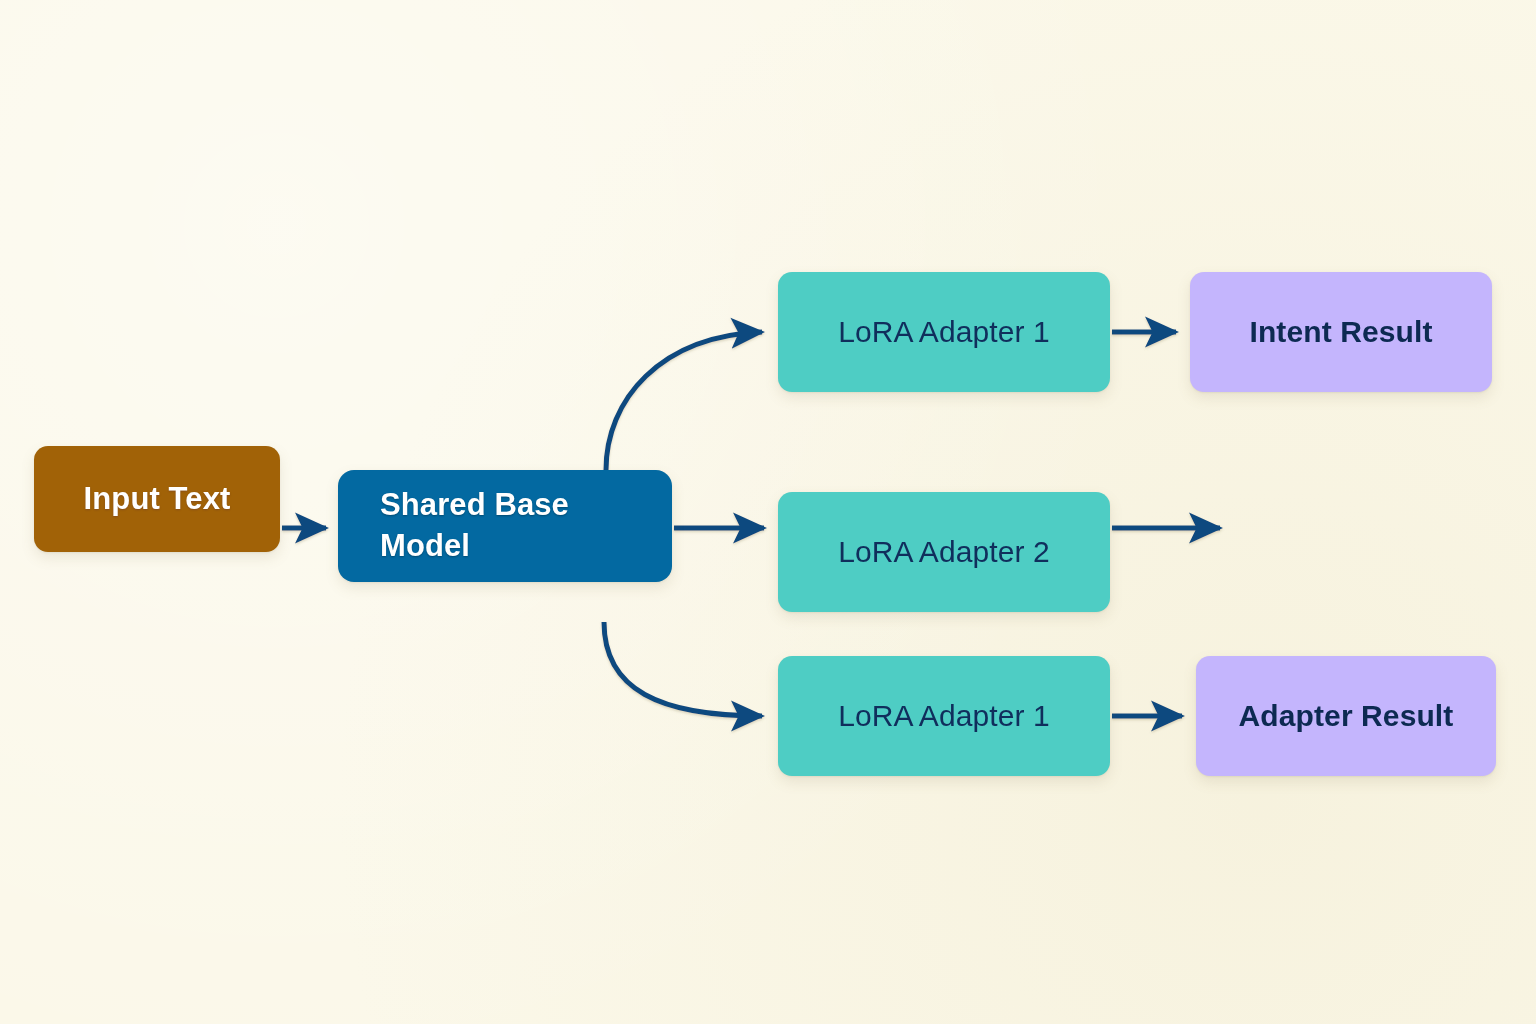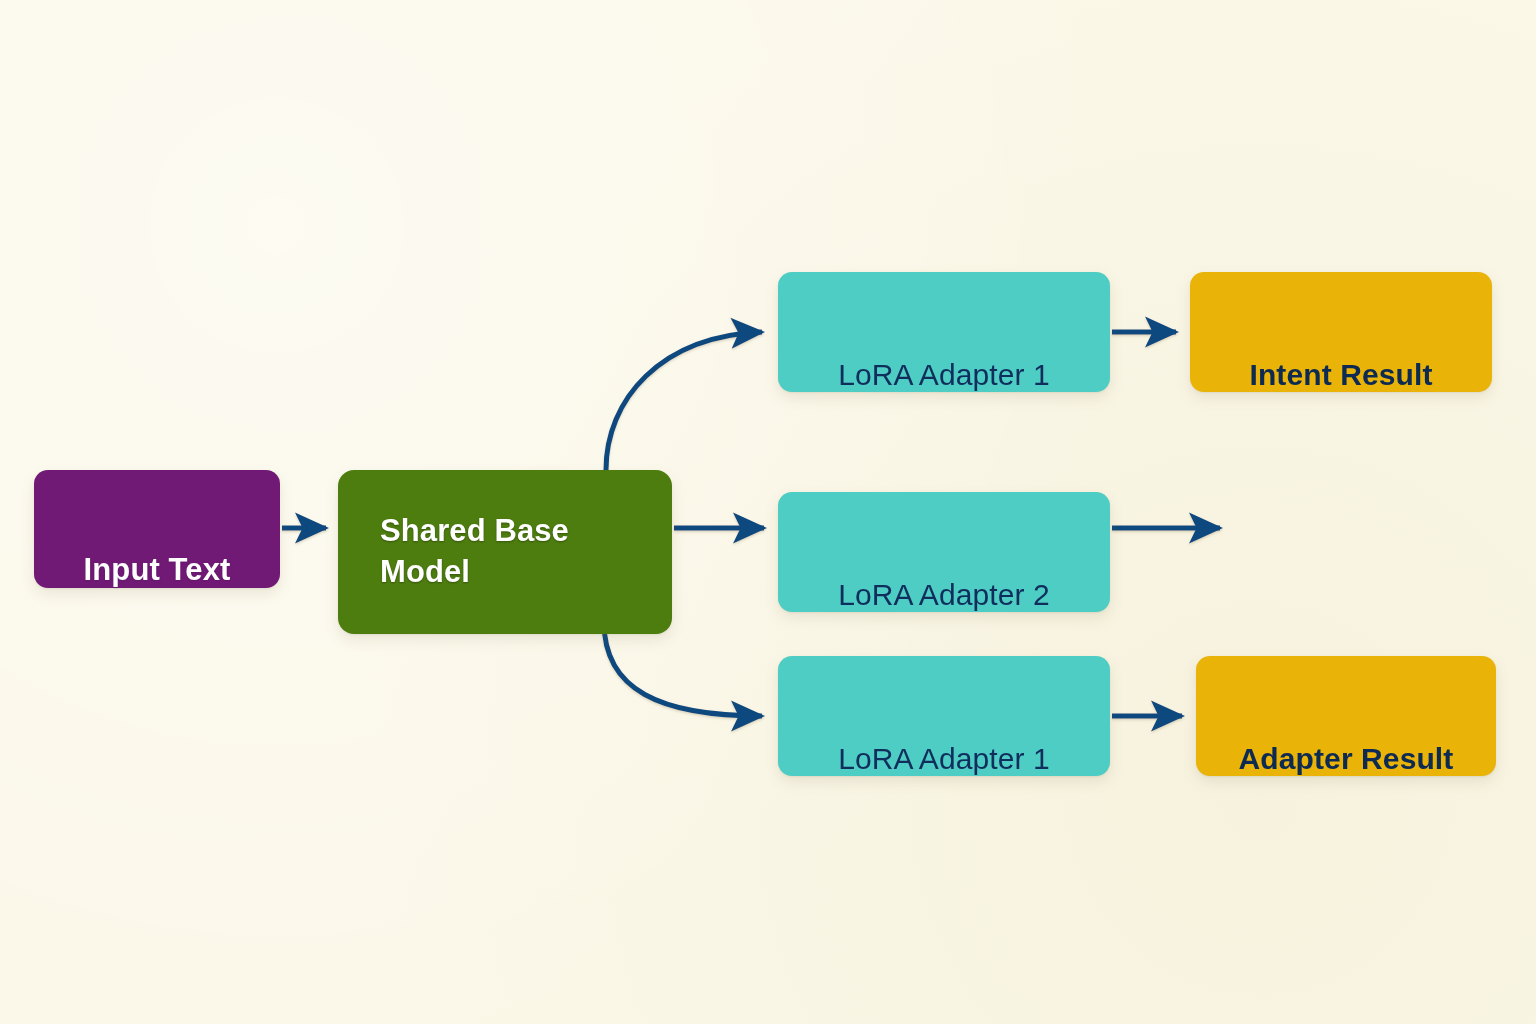--- a/index.html
+++ b/index.html
@@ -42,38 +42,38 @@
     align-items: center;
     border-radius: 14px;
     z-index: 3;
     box-shadow: 0 6px 14px rgba(120,110,70,0.13), 0 1px 2px rgba(120,110,70,0.10);
   }
   .node-label {
     display: block;
     width: 100%;
     letter-spacing: 0.1px;
   }
-  .node.center { justify-content: center; align-items: flex-end; }
+  .node.center { justify-content: center; }
   .node.center .node-label { text-align: center; }
   .node.leftal { justify-content: flex-start; }
   .node.leftal .node-label { text-align: left; }
 
   .n-input {
-    left: 34px;  top: 470px;  width: 246px;  height: 118px;
-    background: #701a75;
+    left: 34px;  top: 446px;  width: 246px;  height: 106px;
+    background: #a16207;
   }
   .n-input .node-label {
     color: #FFFFFF;
     font-size: 31px;
     font-weight: 600;
     text-shadow: 0 1px 2px rgba(60,20,90,0.25);
   }
   .n-base {
-    left: 338px; top: 470px; width: 334px; height: 164px;
-    background: #4d7c0f;
+    left: 338px; top: 470px; width: 334px; height: 112px;
+    background: #0369a1;
     padding-left: 42px;
     padding-right: 22px;
     border-radius: 16px;
   }
   .n-base .node-label {
     color: #FFFFFF;
     font-size: 31px;
     font-weight: 600;
     line-height: 1.32;
     white-space: pre-line;
@@ -83,21 +83,21 @@
     left: 778px; width: 332px; height: 120px;
     background: #4ECDC4;
   }
   .n-adapter .node-label {
     color: #102E5C;
     font-size: 30px;
     font-weight: 500;
   }
   .n-result {
     height: 120px;
-    background: #eab308;
+    background: #c4b5fd;
   }
   .n-result .node-label {
     color: #0D2A52;
     font-size: 30px;
     font-weight: 600;
   }
   .row1 { top: 272px; }
   .row2 { top: 492px; }
   .row3 { top: 656px; }
 

